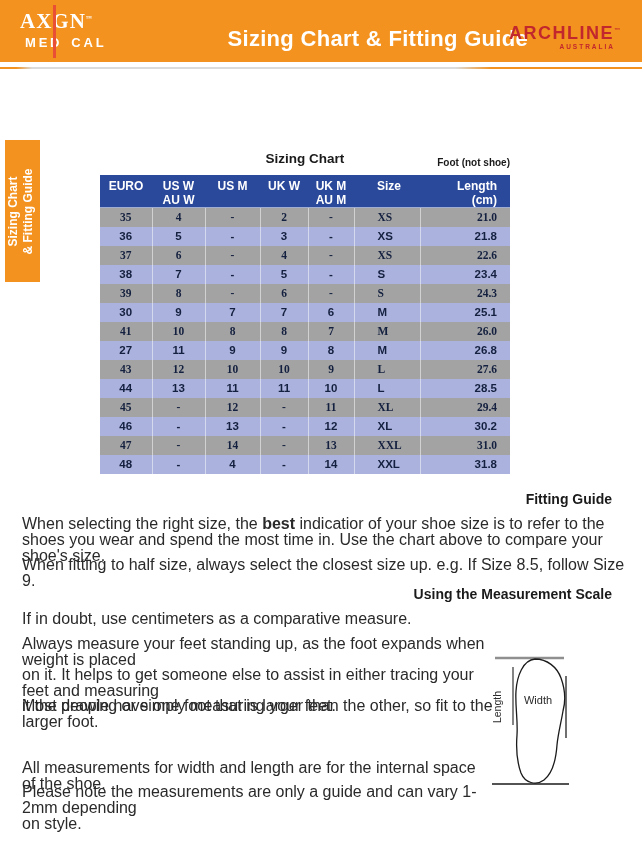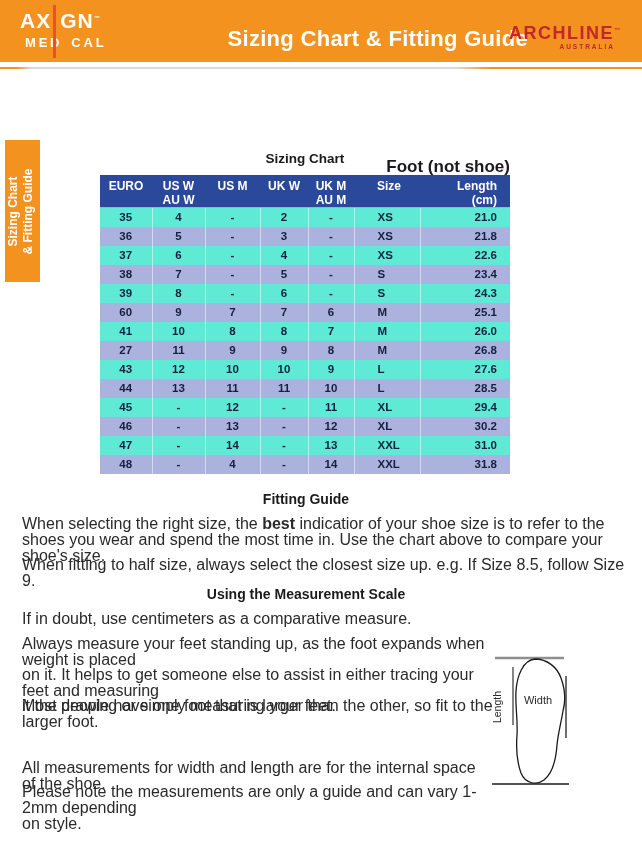--- a/index.html
+++ b/index.html
@@ -6,21 +6,21 @@
   html,body { background:#ffffff; }
   body { font-family:"Liberation Sans", sans-serif; }
   .page { position:relative; width:642px; height:848px; background:#ffffff; overflow:hidden; }
 
   
   .banner { position:absolute; left:0; top:0; width:642px; height:62px; background:#F3921E; }
   .banner-rule { position:absolute; left:0; top:67px; width:642px; height:2px;
     background:linear-gradient(90deg,#F3921E 0%,#F3921E 2.5%,#DBDBDB 5%,#DBDBDB 71%,#F3921E 76.5%,#F3921E 100%); }
 
   .axign { position:absolute; left:20px; top:9px; color:#ffffff; }
-  .axign-main { display:flex; column-gap:9px; font-size:21px; font-weight:bold; letter-spacing:1px; line-height:24px; }
+  .axign-main { display:flex; font-size:21px; font-weight:bold; letter-spacing:1px; line-height:24px;font-family:Liberation Serif, serif; }
   .axign-main sup { font-size:6px; line-height:6px; margin-top:1px; letter-spacing:0; }
   .axign-sub { display:flex; column-gap:9px; font-size:13px; font-weight:bold; letter-spacing:2.8px; margin-top:2px; margin-left:5px; }
   .axign-redline { position:absolute; left:33px; top:-4px; width:2.5px; height:53px; background:#E94F35; }
 
   .banner-title { position:absolute; left:0; top:26px; width:528px; text-align:right;
     color:#ffffff; font-size:22px; font-weight:bold; letter-spacing:0.3px; }
 
   .archline { position:absolute; right:22px; top:21px; text-align:right; color:#C1272D; }
   .archline-main { font-size:18px; font-weight:bold; letter-spacing:1.5px; line-height:19px; }
   .archline-main sup { font-size:6px; letter-spacing:0; }
@@ -28,36 +28,36 @@
 
   
   .side-tab { position:absolute; left:5px; top:140px; width:35px; height:142px; background:#F3921E; }
   .side-tab-text { position:absolute; left:-53.5px; top:53.5px; width:142px; height:35px;
     transform:rotate(-90deg); text-align:center; color:#ffffff; font-size:12px; font-weight:bold; line-height:15px; }
 
   
   .chart-title { position:absolute; left:100px; top:151px; width:410px; text-align:center;
     font-size:13.5px; font-weight:bold; color:#1a1a1a; }
   .foot-note { position:absolute; left:100px; top:157px; width:410px; text-align:right;
-    font-size:17px; font-weight:bold; color:#1a1a1a; }
+    font-size:10px; font-weight:bold; color:#1a1a1a; }
 
   table.sizing { position:absolute; left:100px; top:175px; width:410px; border-collapse:collapse; table-layout:fixed; }
   table.sizing thead th { background:#2B499B; color:#ffffff; font-size:12px; font-weight:bold;
     height:28px; vertical-align:top; padding-top:5px; line-height:13.5px; border-bottom:1px solid rgba(255,255,255,0.55); }
   table.sizing td { height:19px; font-size:11.5px; font-weight:bold; color:#14203f;
     line-height:19px; border-right:1px solid rgba(255,255,255,0.5); }
   table.sizing td:last-child { border-right:none; }
-  tr.r-blue td { background:#5eead4; }
+  tr.r-blue td { background:#a3a3a3;font-family:Liberation Serif, serif; }
   tr.r-lav  td { background:#ABB2DD; }
   .c0,.c1,.c2,.c3,.c4 { text-align:center; }
   .c5 { text-align:left; padding-left:23px; }
   .c6 { text-align:right; padding-right:13px; }
 
   
-  .heading { position:absolute; left:0; width:612px; text-align:center; font-size:14px; font-weight:bold; color:#1a1a1a; }
+  .heading { position:absolute; left:0; width:612px; text-align:right; font-size:14px; font-weight:bold; color:#1a1a1a; }
   .h-fitting { top:491px; }
   .h-measure { top:586px; }
   .para { position:absolute; left:22px; font-size:16px; line-height:16px; color:#2a2a2a; }
   .p1 { top:516px; width:606px; }
   .p2 { top:557px; width:606px; }
   .m1 { top:611px; width:500px; }
   .m2 { top:636px; width:480px; white-space:pre-line; line-height:15.5px; }
   .m3 { top:698px; width:500px; }
   .f1 { top:760px; width:460px; }
   .f2 { top:784px; width:460px; white-space:pre-line; }
@@ -180,21 +180,21 @@
         <tr class="r-blue">
           <td class="c0">39</td>
           <td class="c1">8</td>
           <td class="c2">-</td>
           <td class="c3">6</td>
           <td class="c4">-</td>
           <td class="c5">S</td>
           <td class="c6">24.3</td>
         </tr>
         <tr class="r-lav">
-          <td class="c0">60</td>
+          <td class="c0">30</td>
           <td class="c1">9</td>
           <td class="c2">7</td>
           <td class="c3">7</td>
           <td class="c4">6</td>
           <td class="c5">M</td>
           <td class="c6">25.1</td>
         </tr>
         <tr class="r-blue">
           <td class="c0">41</td>
           <td class="c1">10</td>

